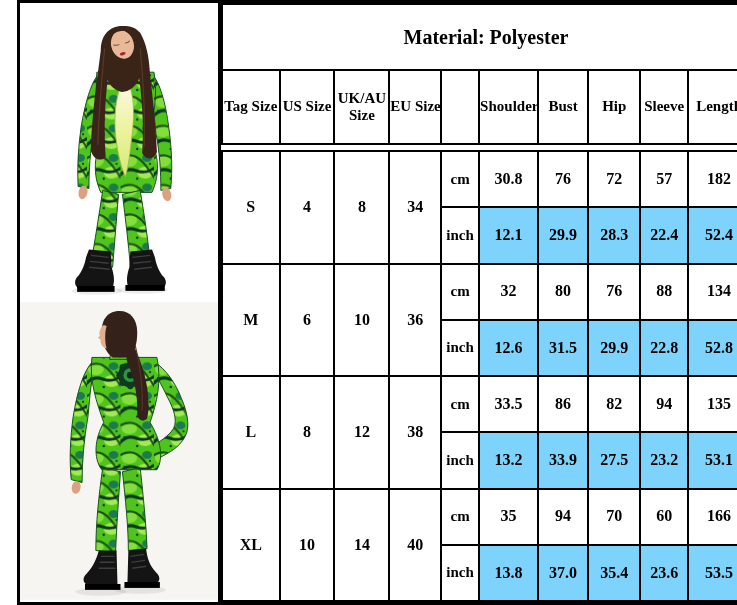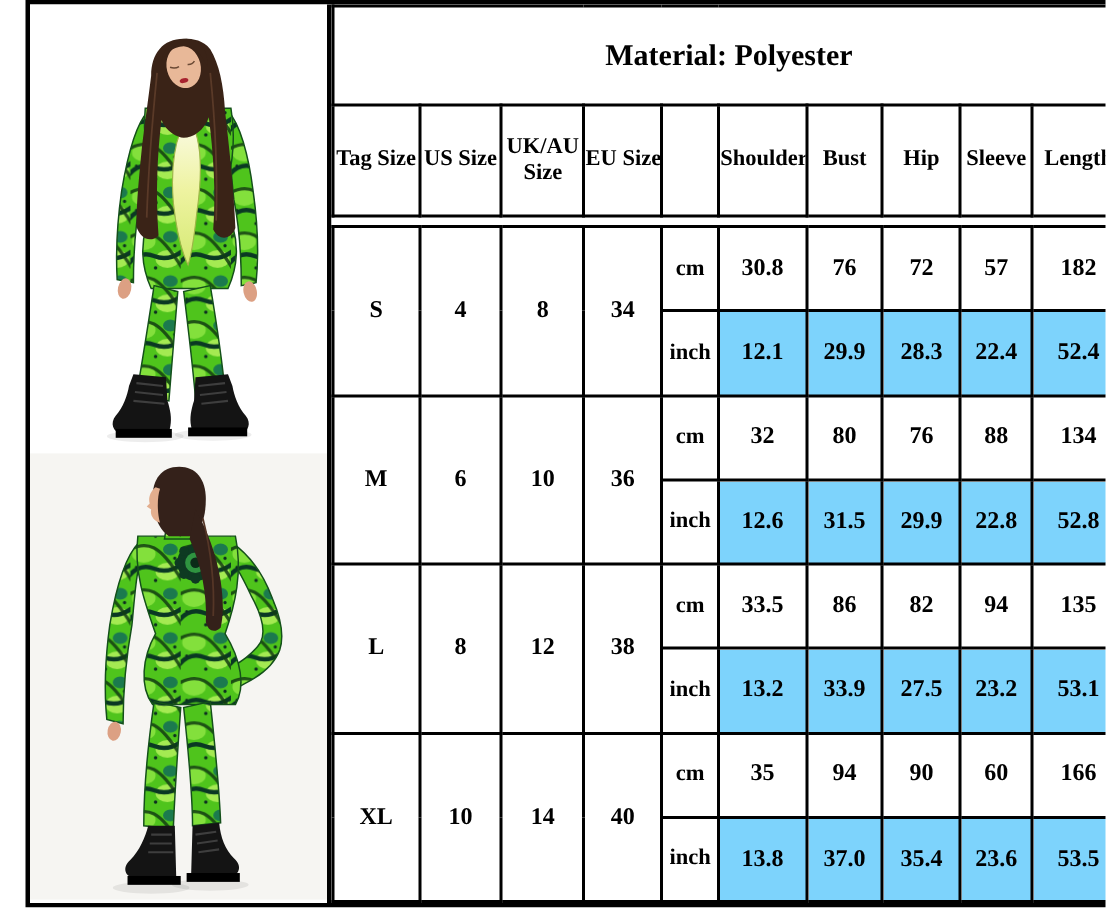--- a/index.html
+++ b/index.html
@@ -302,21 +302,21 @@
         </tr>
 
         <tr>
           <td rowspan="2">XL</td>
           <td rowspan="2">10</td>
           <td rowspan="2">14</td>
           <td rowspan="2">40</td>
           <td class="unit">cm</td>
           <td>35</td>
           <td>94</td>
-          <td>90</td>
+          <td>70</td>
           <td>60</td>
           <td>166</td>
         </tr>
         <tr>
           <td class="unit">inch</td>
           <td class="gray">13.8</td>
           <td class="gray">37.0</td>
           <td class="gray">35.4</td>
           <td class="gray">23.6</td>
           <td class="gray">53.5</td>

